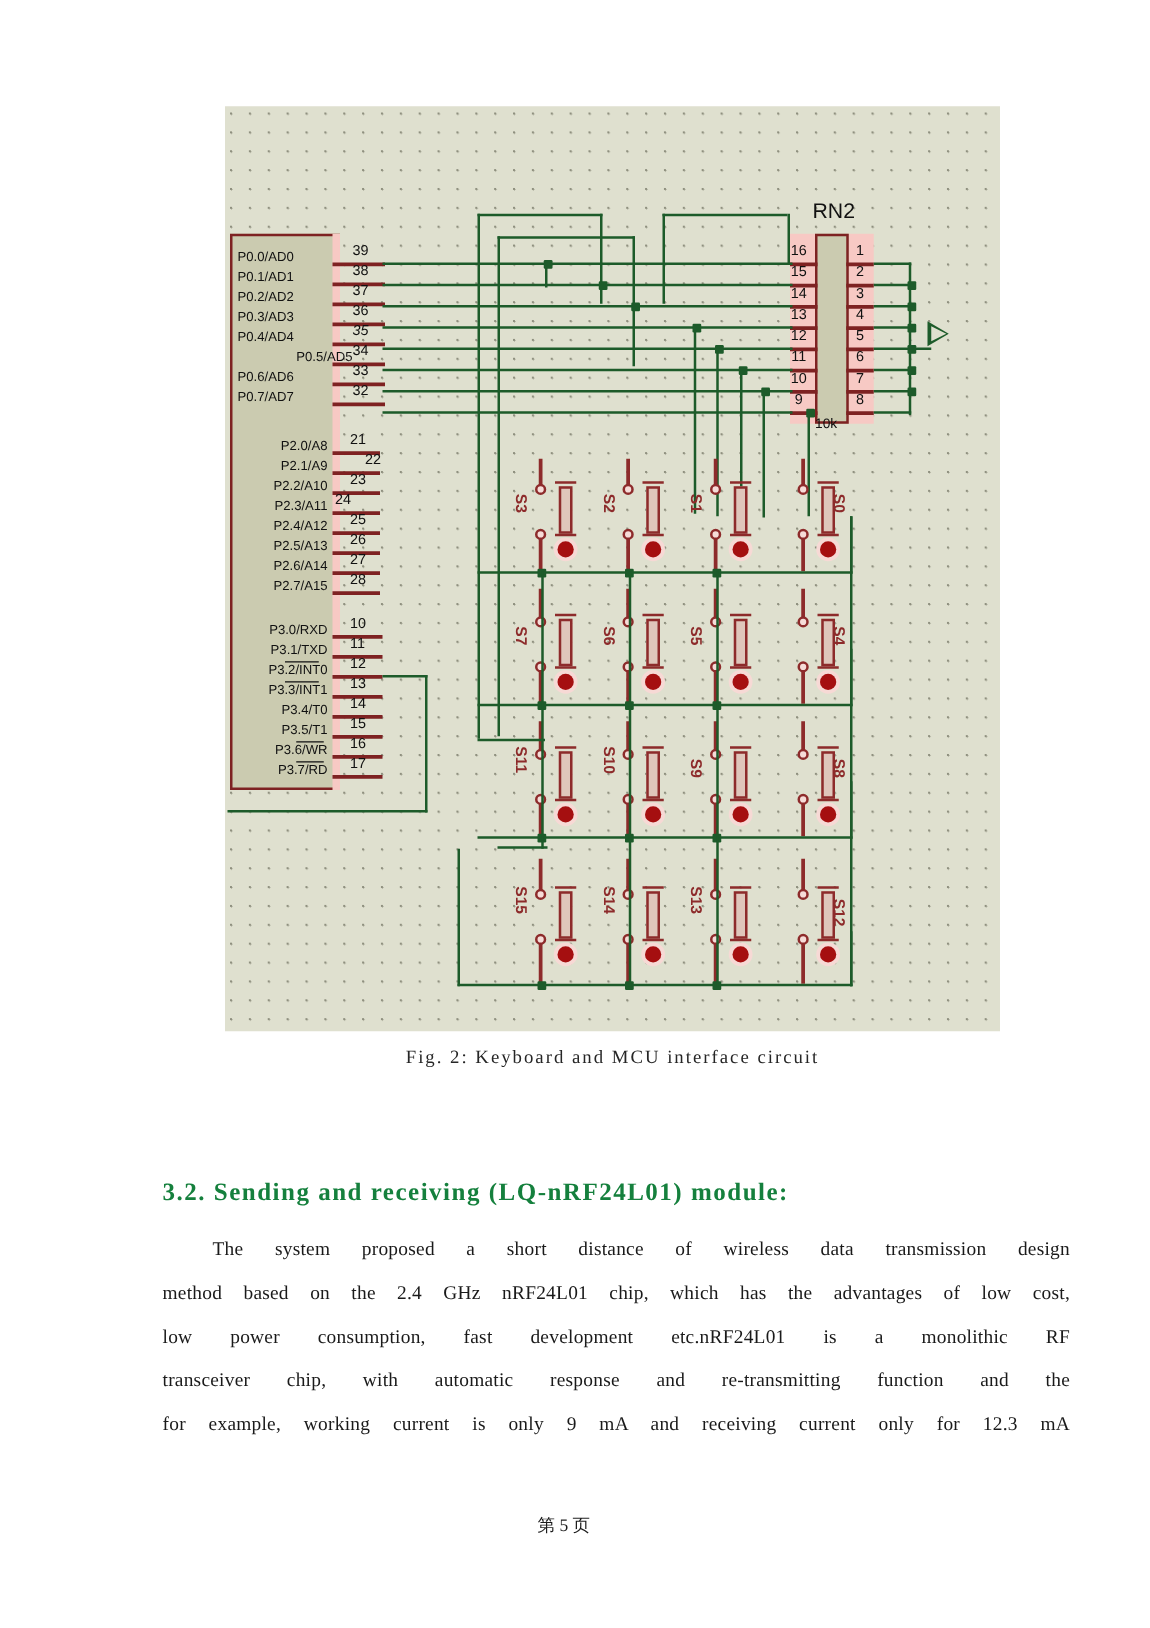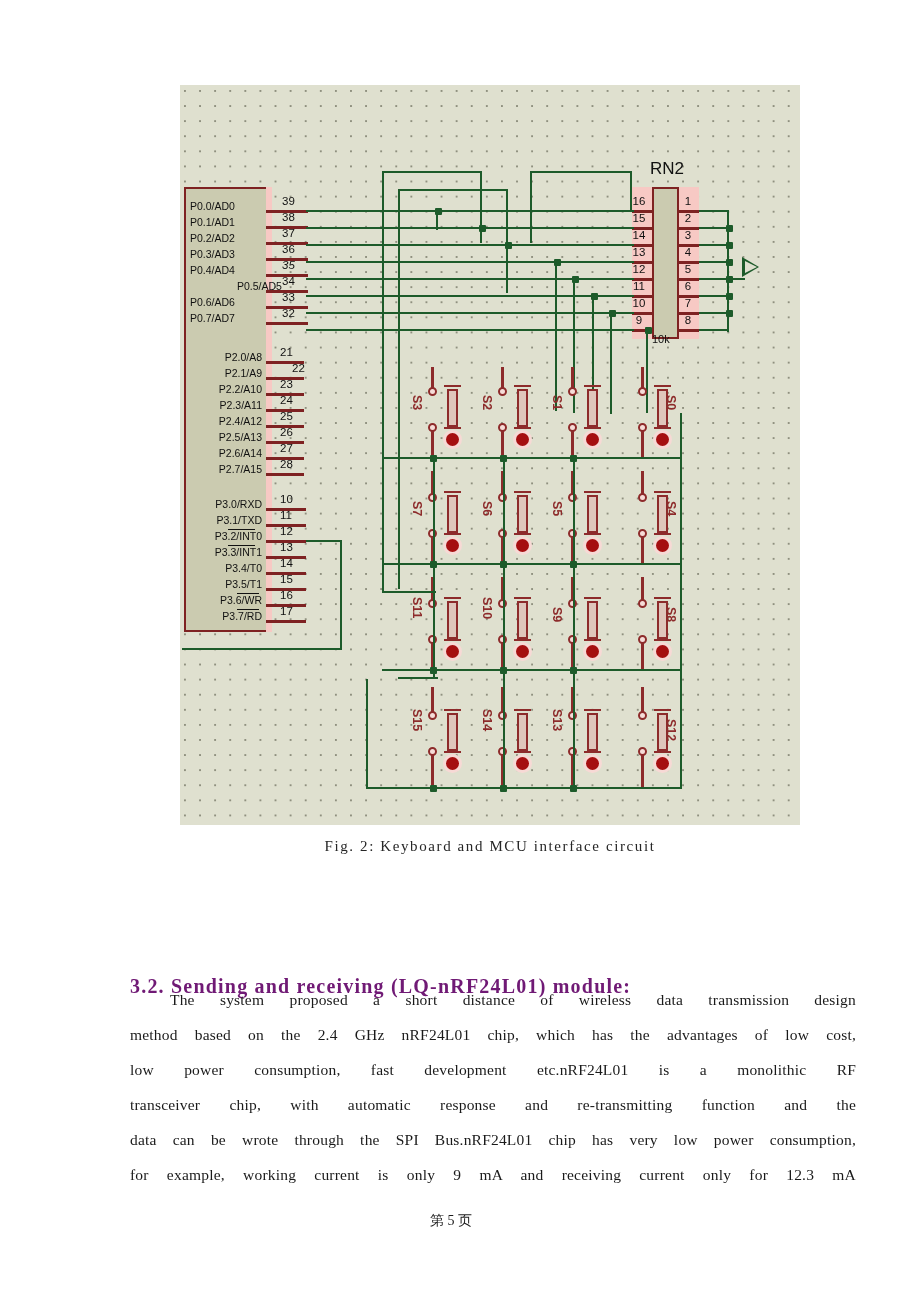--- a/index.html
+++ b/index.html
@@ -66,22 +66,22 @@
   #outarrow{position:absolute;left:562px;top:172px;width:0;height:0;
      border-left:17px solid #1d5b2a;border-top:10px solid transparent;
      border-bottom:10px solid transparent;}
   #outarrow-in{position:absolute;left:565px;top:176px;width:0;height:0;
      border-left:12px solid #dfe0cf;border-top:6px solid transparent;
      border-bottom:6px solid transparent;}
 
   
   #caption{position:absolute;left:180px;top:838px;width:620px;text-align:center;
      font-size:15px;letter-spacing:1.6px;color:#262626;}
-  #heading{position:absolute;left:130px;top:958px;width:740px;
-     font-size:20px;letter-spacing:1.2px;color:#701a75;}
+  #heading{position:absolute;left:130px;top:926px;width:740px;
+     font-size:20px;letter-spacing:1.2px;color:#15803d;}
   #para{position:absolute;left:130px;top:982px;width:726px;
      font-size:15.5px;line-height:35px;text-align:justify;
      text-align-last:justify;letter-spacing:0.2px;color:#1a1a1a;}
   #para .indent{padding-left:40px;}
   #footer{position:absolute;left:0;top:1212px;width:902px;text-align:center;
      font-size:14px;color:#1a1a1a;}
 </style>
 </head>
 <body>
 
@@ -132,21 +132,21 @@
     <div class="pinlead" style="left:86px;top:308px;width:38px;"></div>
     <div class="pinlead" style="left:86px;top:324px;width:38px;"></div>
     <div class="pinlead" style="left:86px;top:340px;width:38px;"></div>
     <div class="pinlead" style="left:86px;top:356px;width:38px;"></div>
     <div class="pinlead" style="left:86px;top:372px;width:38px;"></div>
     <div class="pinlead" style="left:86px;top:388px;width:38px;"></div>
 
     <div class="pinnum" style="left:100px;top:261px;">21</div>
     <div class="pinnum" style="left:100px;top:277px;margin-left:12px;">22</div>
     <div class="pinnum" style="left:100px;top:293px;">23</div>
-    <div class="pinnum" style="left:100px;top:309px;">24</div>
+    <div class="pinnum" style="left:88px;top:309px;">24</div>
     <div class="pinnum" style="left:100px;top:325px;">25</div>
     <div class="pinnum" style="left:100px;top:341px;">26</div>
     <div class="pinnum" style="left:100px;top:357px;">27</div>
     <div class="pinnum" style="left:100px;top:373px;">28</div>
 
     <div class="pinlabel" style="left:8px;top:414px;width:74px;text-align:right;">P3.0/RXD</div>
     <div class="pinlabel" style="left:8px;top:430px;width:74px;text-align:right;">P3.1/TXD</div>
     <div class="pinlabel" style="left:8px;top:446px;width:74px;text-align:right;">P3.2/INT0</div>
     <div class="pinlabel" style="left:8px;top:462px;width:74px;text-align:right;">P3.3/INT1</div>
     <div class="pinlabel" style="left:8px;top:478px;width:74px;text-align:right;">P3.4/T0</div>
@@ -488,17 +488,16 @@
 
 <div id="caption">Fig. 2: Keyboard and MCU interface circuit</div>
 
 <h2 id="heading">3.2. Sending and receiving (LQ-nRF24L01) module:</h2>
 
 <div id="para">
   <div class="indent">The system proposed a short distance of wireless data transmission design</div>
   <div>method based on the 2.4 GHz nRF24L01 chip, which has the advantages of low cost,</div>
   <div>low power consumption, fast development etc.nRF24L01 is a monolithic RF</div>
   <div>transceiver chip, with automatic response and re-transmitting function and the</div>
-  <div>data can be wrote through the SPI Bus.nRF24L01 chip has very low power consumption,</div>
   <div>for example, working current is only 9 mA and receiving current only for 12.3 mA</div>
 </div>
 
 <div id="footer">第 5 页</div>
 
 </body></html>

